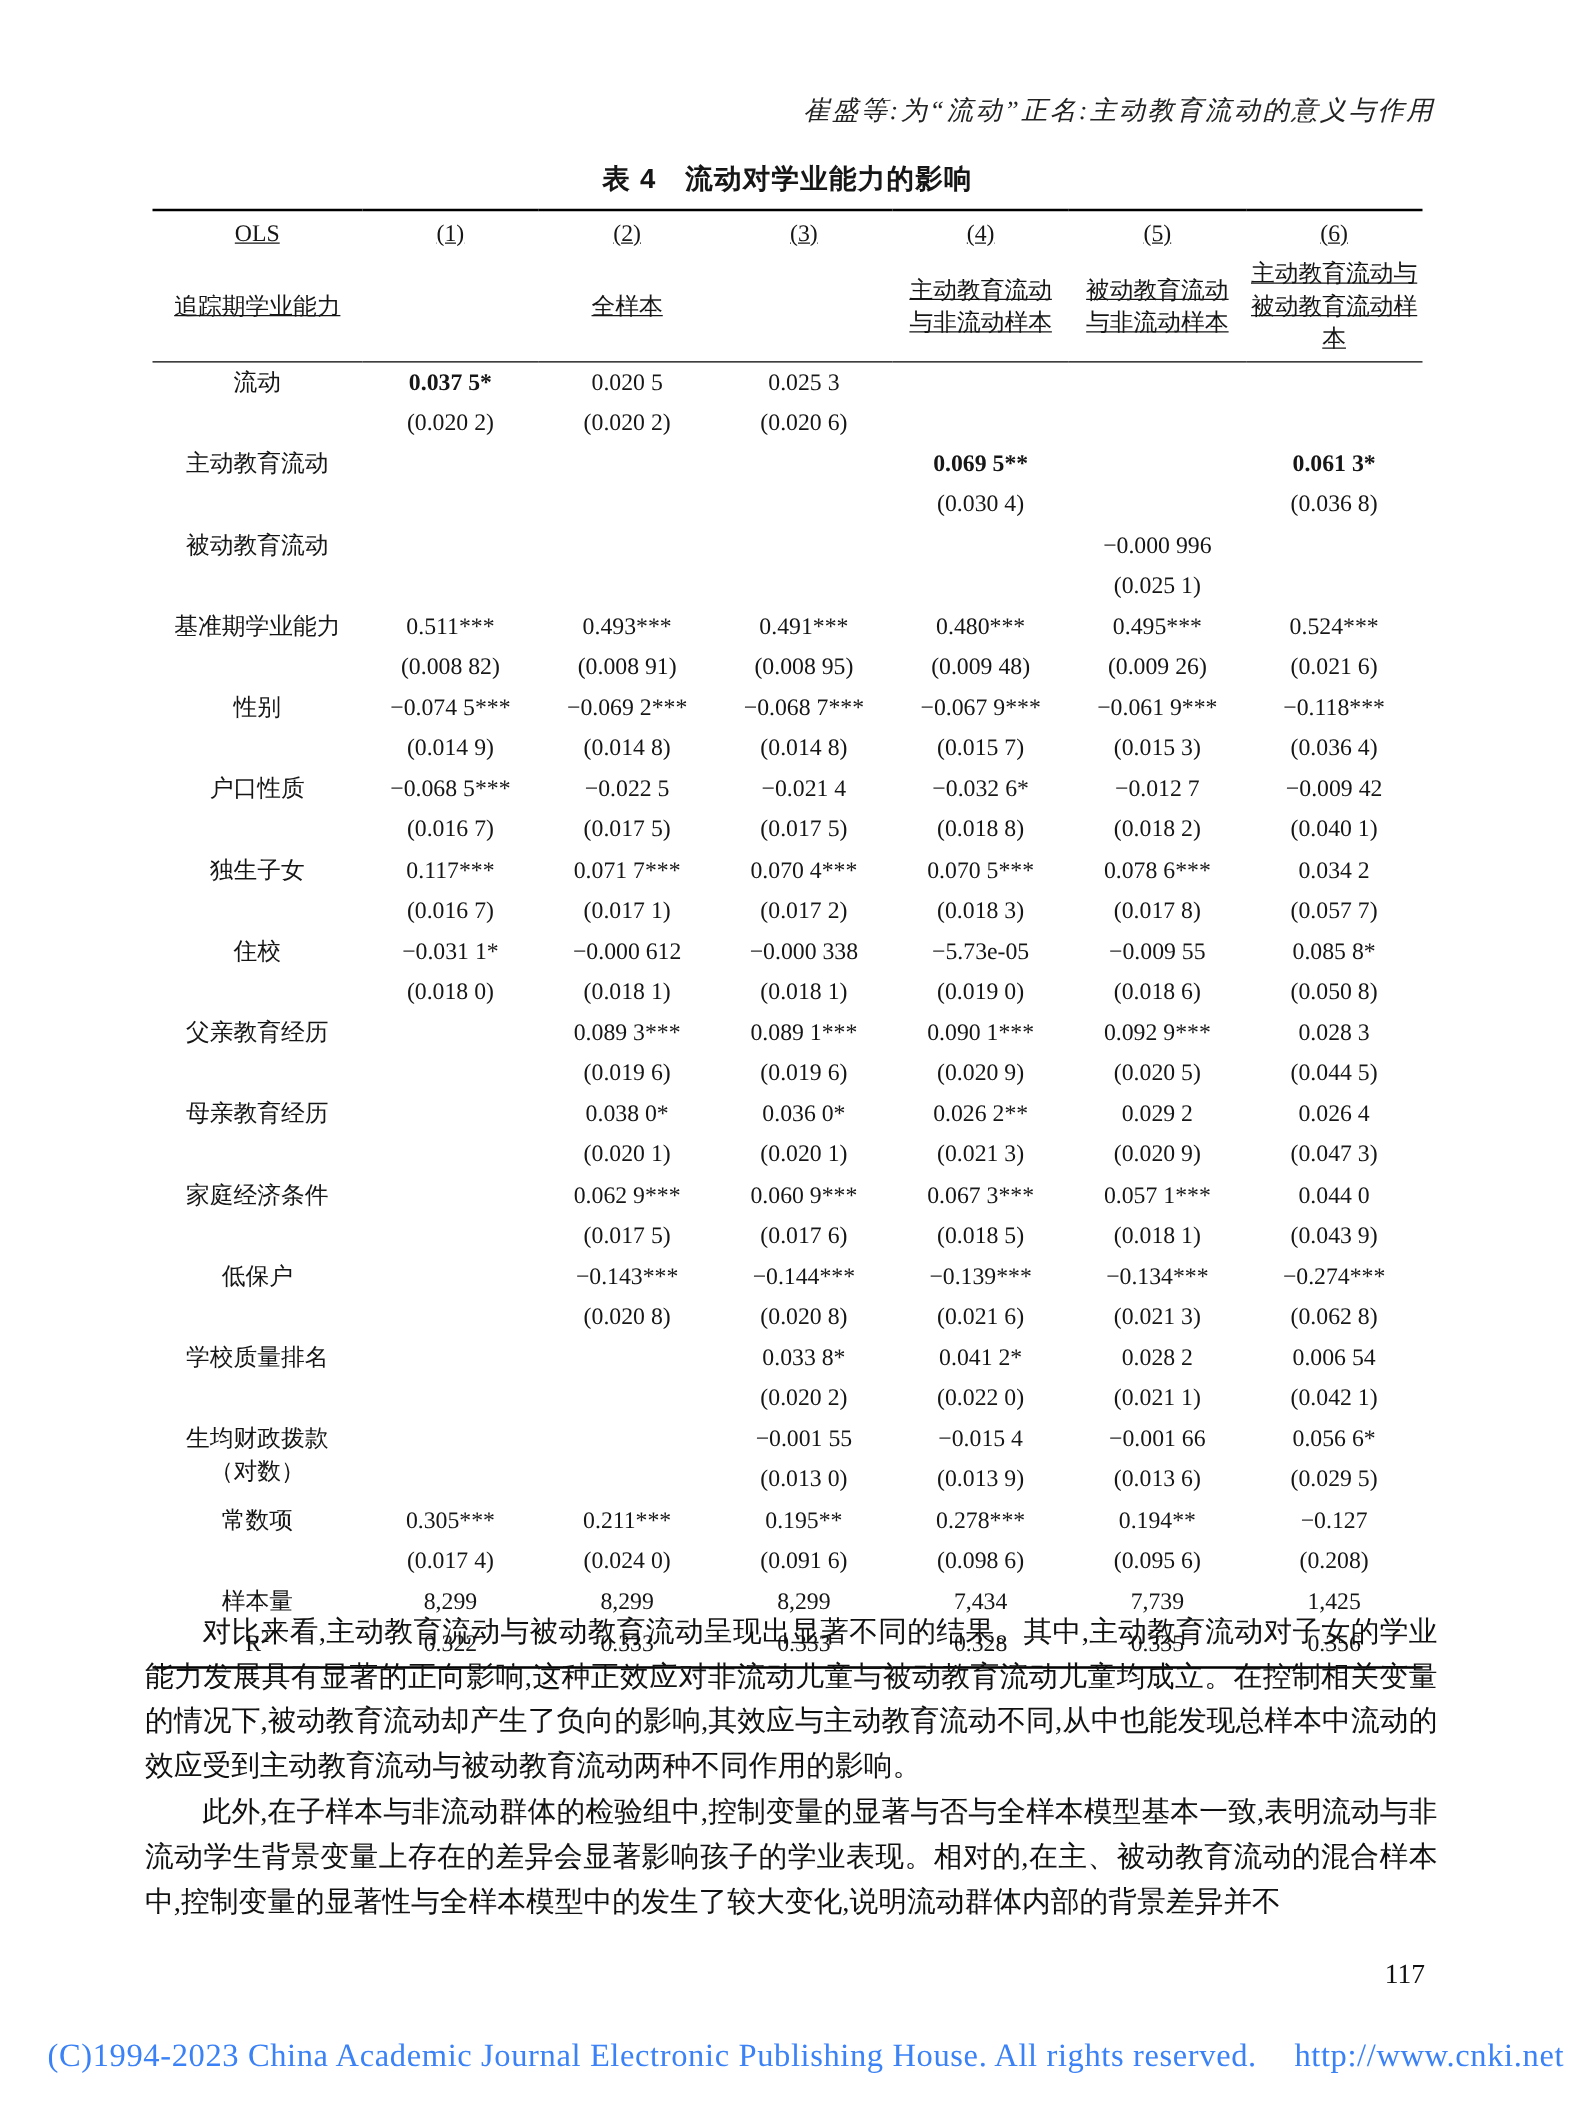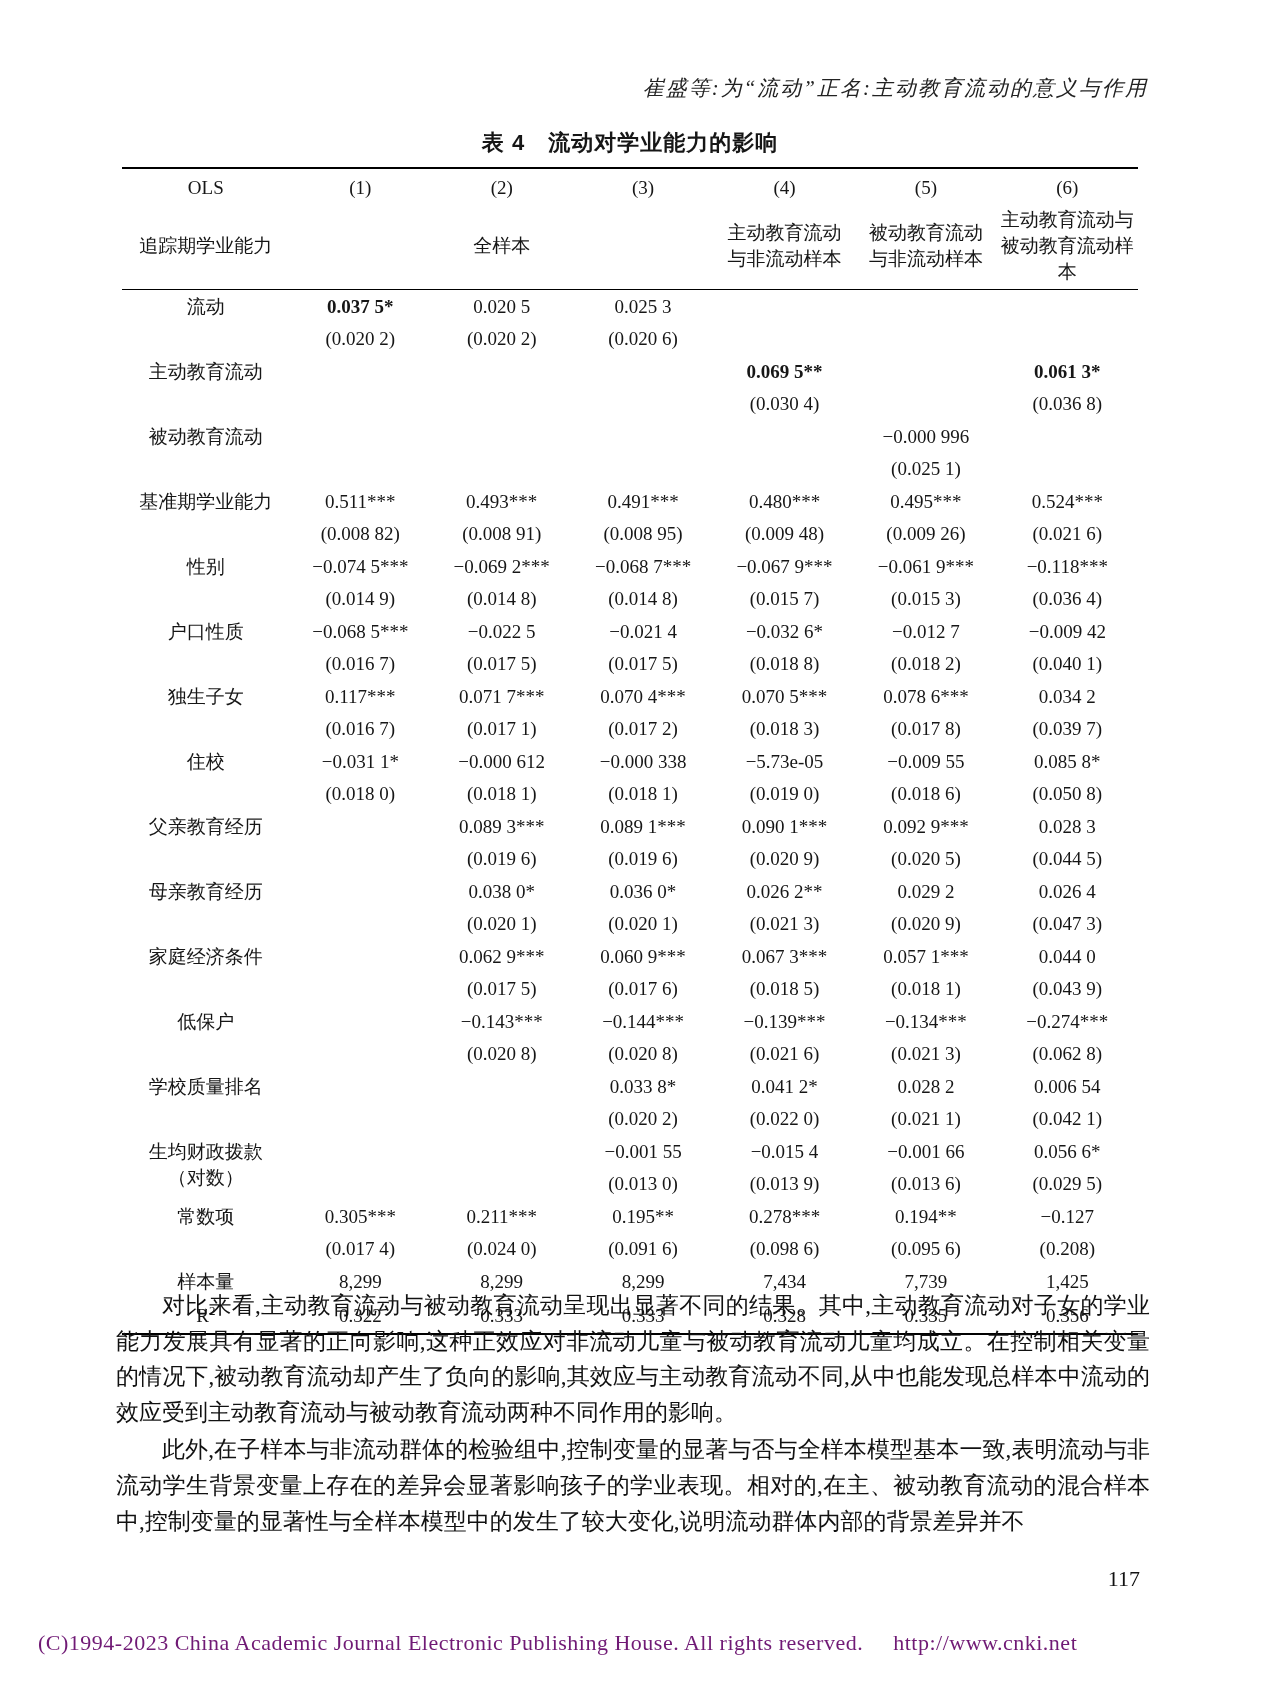--- a/index.html
+++ b/index.html
@@ -19,38 +19,38 @@
   }
   table#regtable{
     width:100%;border-collapse:collapse;table-layout:fixed;
     border-top:2.5px solid #000;border-bottom:2.5px solid #000;
     font-size:19px;
   }
   col.c-label{width:16.5%;}
   col.c-data{width:13.916%;}
   thead tr.hdr1 th{font-weight:normal;height:38px;text-align:center;padding:0;}
   thead tr.hdr2 th{font-weight:normal;height:54px;line-height:26px;text-align:center;padding:0 0 4px 0;vertical-align:middle;}
-  thead{border-bottom:1.5px solid #000;}
+  thead{border-bottom:1.5px solid #000;text-decoration:underline;}
   tbody td{text-align:center;padding:0;line-height:33px;height:33px;white-space:nowrap;}
   tbody tr.se td{height:32px;line-height:30px;}
   tbody tr.single td{height:34px;line-height:34px;}
   td.lbl{vertical-align:top;line-height:33px;}
   td.lbl2{line-height:26px;padding-top:4px;}
   td.bold{font-weight:bold;}
   sup{font-size:13px;line-height:0;}
   .body-text{
     position:absolute;left:116px;top:1288px;width:1034px;
     font-size:23px;line-height:35.6px;text-align:justify;
     text-justify:inter-ideograph;color:#111;
   }
   .body-text p{margin:0;text-indent:2em;}
   .body-text p + p{margin-top:2px;}
   .page-number{position:absolute;top:1566px;right:126px;font-size:22px;color:#111;}
   .footer{
-    position:absolute;left:38px;top:1630px;font-size:22px;color:#701a75;
+    position:absolute;left:38px;top:1630px;font-size:26px;color:#3b82f6;
     letter-spacing:0.5px;white-space:nowrap;
   }
   .footer-url{margin-left:30px;}
 </style>
 </head>
 <body>
 
 <div class="running-header">崔盛等:为“流动”正名:主动教育流动的意义与作用</div>
 
 <div class="table-block">
@@ -194,21 +194,21 @@
           <td>0.070 5***</td>
           <td>0.078 6***</td>
           <td>0.034 2</td>
         </tr>
         <tr class="se">
           <td>(0.016 7)</td>
           <td>(0.017 1)</td>
           <td>(0.017 2)</td>
           <td>(0.018 3)</td>
           <td>(0.017 8)</td>
-          <td>(0.039 7)</td>
+          <td>(0.057 7)</td>
         </tr>
         <tr class="coef">
           <td class="lbl" rowspan="2">住校</td>
           <td>−0.031 1*</td>
           <td>−0.000 612</td>
           <td>−0.000 338</td>
           <td>−5.73e-05</td>
           <td>−0.009 55</td>
           <td>0.085 8*</td>
         </tr>

